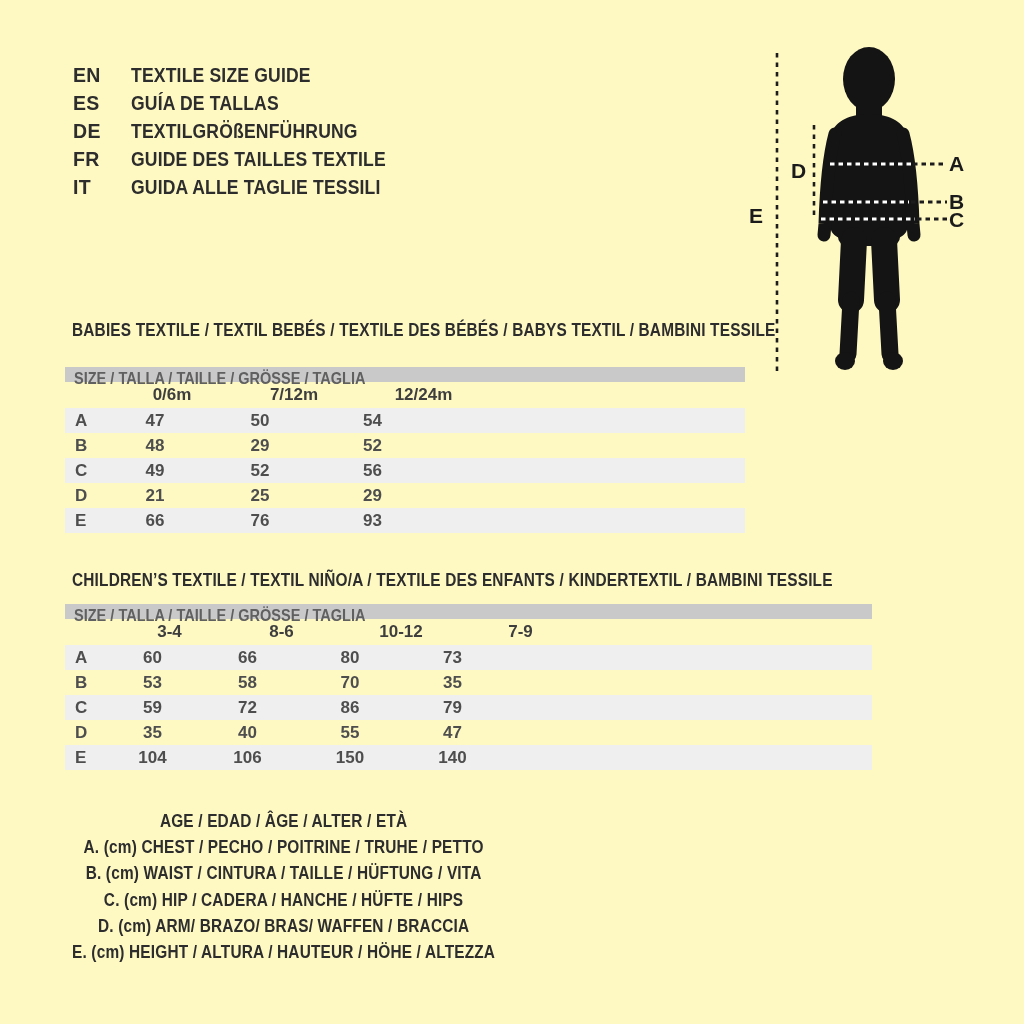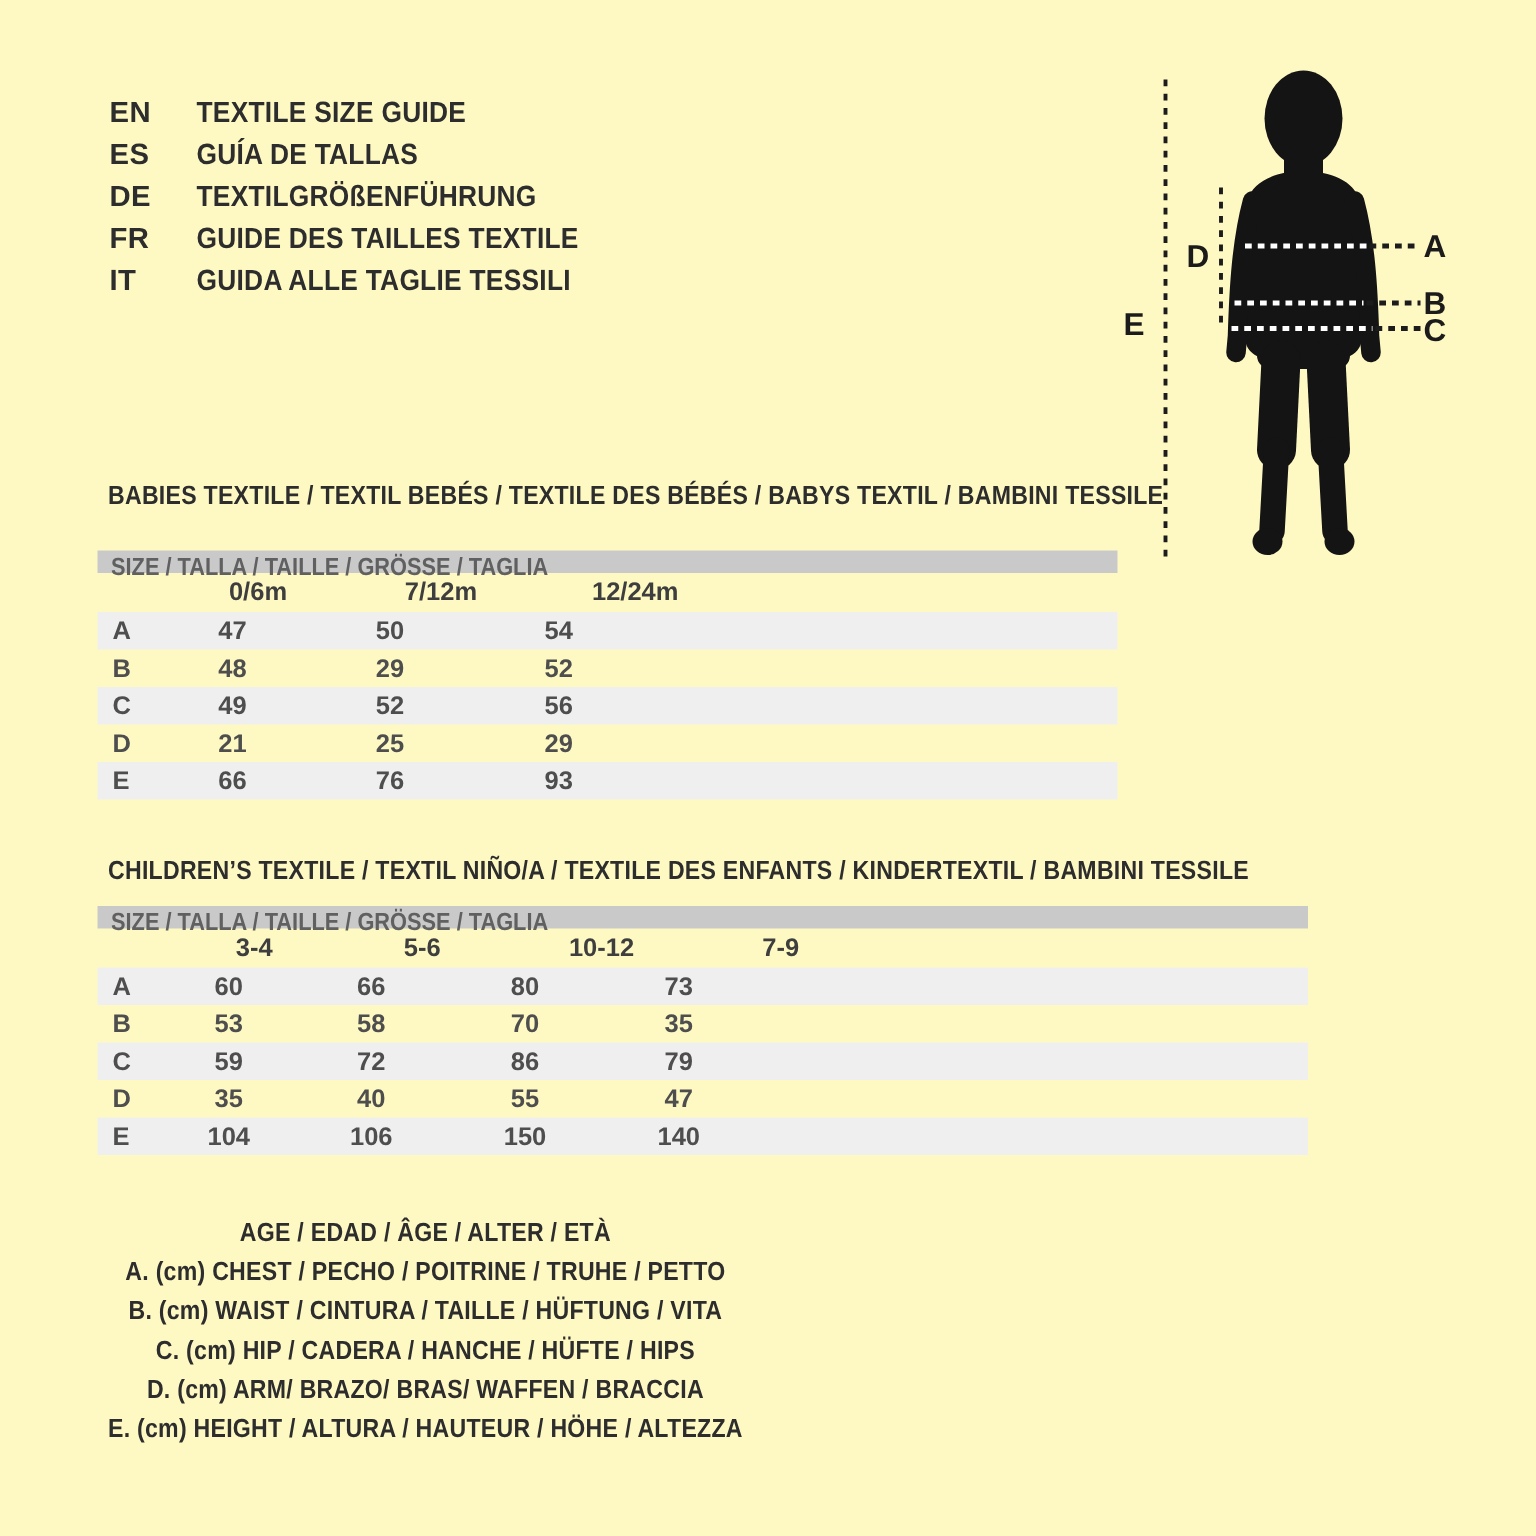--- a/index.html
+++ b/index.html
@@ -166,21 +166,21 @@
   </div>
 
   <div class="tbl-title" id="children-title">CHILDREN’S TEXTILE / TEXTIL NIÑO/A / TEXTILE DES ENFANTS / KINDERTEXTIL / BAMBINI TESSILE</div>
   <div class="tbl" id="children-table">
     <div class="size-bar">
       <span class="size-bar-inner">SIZE / TALLA / TAILLE / GRÖSSE / TAGLIA</span>
     </div>
     <div class="trow age-row">
       <div class="c lab"></div>
       <div class="c">3-4</div>
-      <div class="c">5-6</div>
+      <div class="c">8-6</div>
       <div class="c">10-12</div>
       <div class="c">7-9</div>
       <div></div>
     </div>
     <div class="trow stripe">
       <div class="c lab">A</div>
       <div class="c">60</div>
       <div class="c">66</div>
       <div class="c">80</div>
       <div class="c">73</div>

